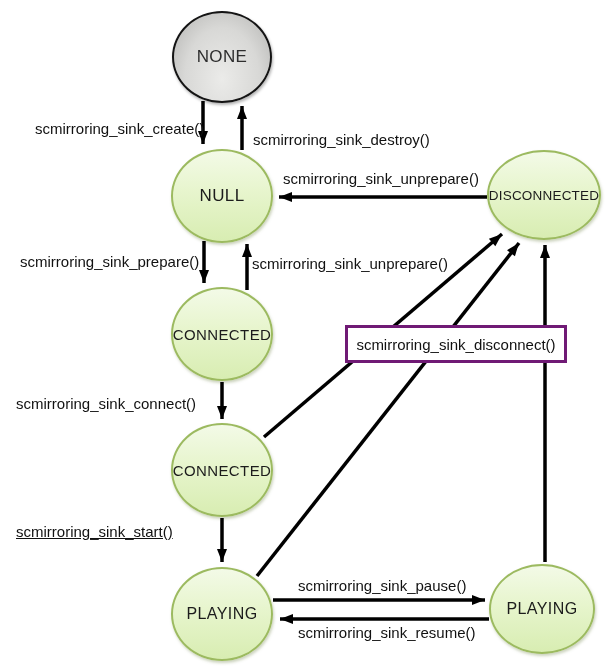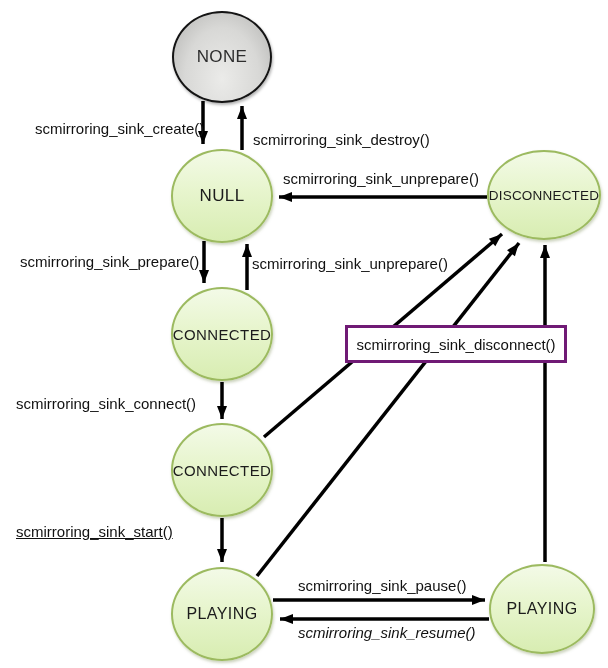--- a/index.html
+++ b/index.html
@@ -91,17 +91,17 @@
   </svg>
 
   <div class="tlabel" style="left:20px;top:120px;margin-left:15px;">scmirroring_sink_create()</div>
   <div class="tlabel" style="left:253px;top:131px;">scmirroring_sink_destroy()</div>
   <div class="tlabel" style="left:20px;top:253px;">scmirroring_sink_prepare()</div>
   <div class="tlabel" style="left:252px;top:255px;">scmirroring_sink_unprepare()</div>
   <div class="tlabel" style="left:283px;top:170px;">scmirroring_sink_unprepare()</div>
   <div class="tlabel" style="left:16px;top:395px;">scmirroring_sink_connect()</div>
   <div class="tlabel" style="left:16px;top:523px;text-decoration:underline;">scmirroring_sink_start()</div>
   <div class="tlabel" style="left:298px;top:577px;">scmirroring_sink_pause()</div>
-  <div class="tlabel" style="left:298px;top:624px;font-style:italic;">scmirroring_sink_resume()</div>
+  <div class="tlabel" style="left:298px;top:624px;">scmirroring_sink_resume()</div>
 
   <div class="disconnect-box">scmirroring_sink_disconnect()</div>
 
 </div>
 
 </body></html>

